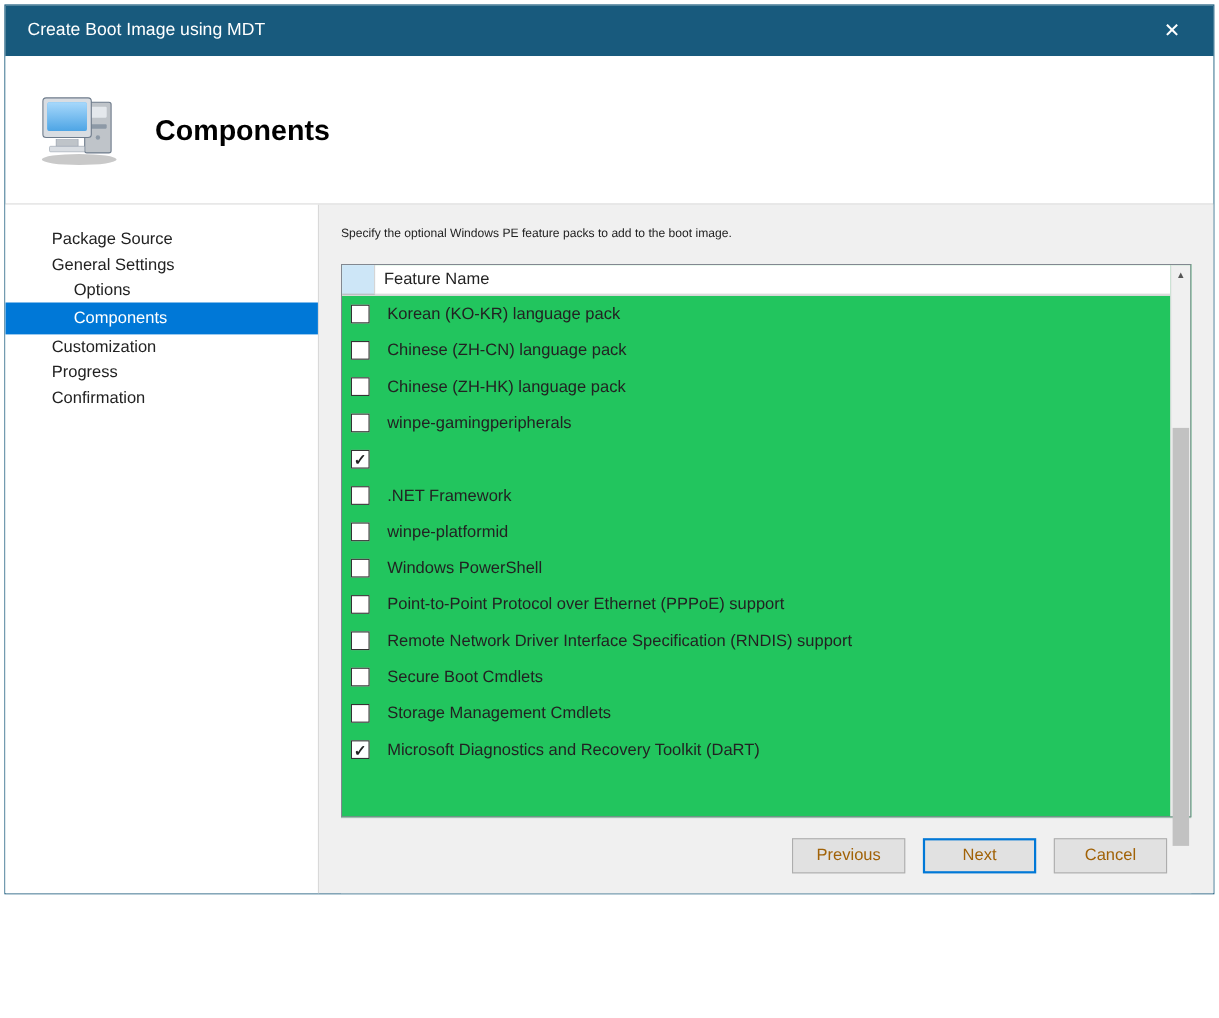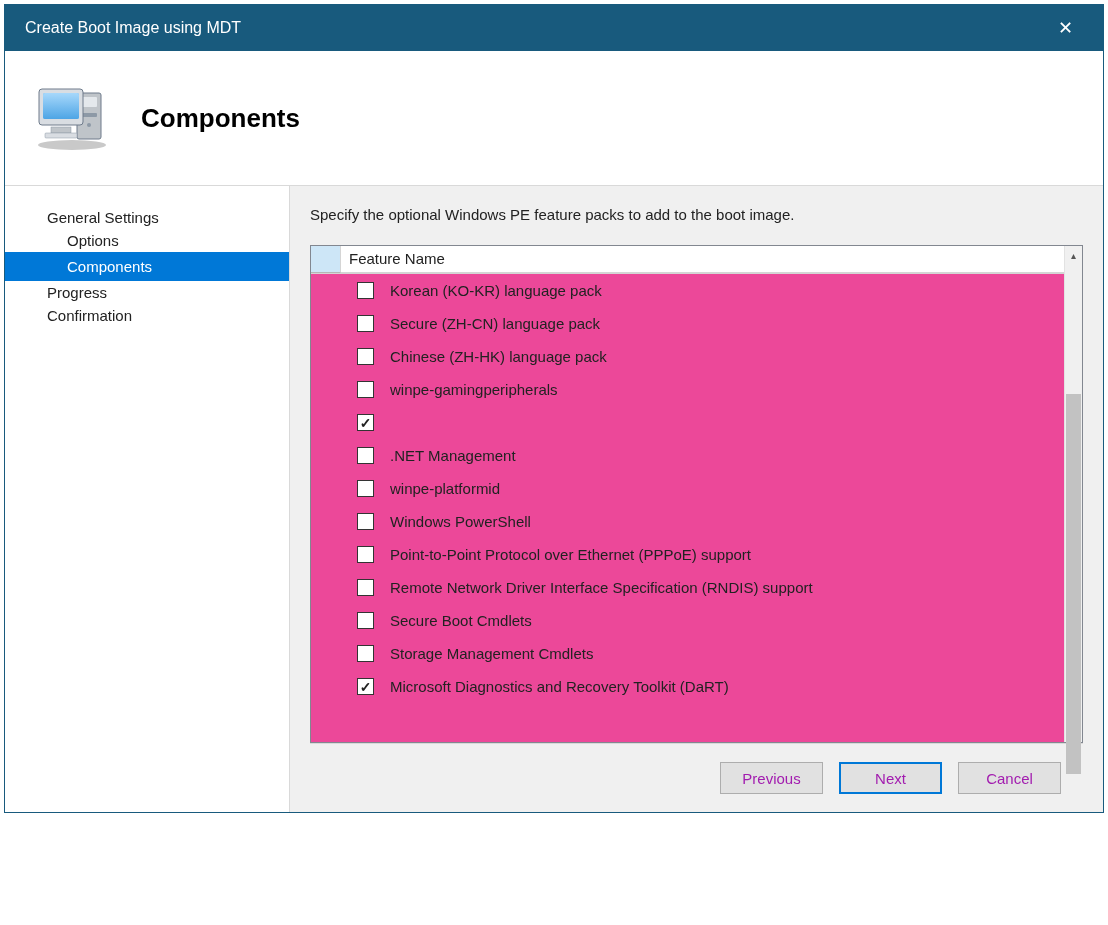--- a/index.html
+++ b/index.html
@@ -81,26 +81,26 @@
     padding: 3px 0 3px 62px;
   }
   .main-panel {
     flex: 1;
     display: flex;
     flex-direction: column;
     background: #f0f0f0;
     padding: 20px 20px 0 20px;
   }
   .instruction {
-    font-size: 15px;
+    font-size: 11px;
     color: #222;
     margin-bottom: 22px;
   }
   .list-frame {
-    background: #ec4899;
+    background: #22c55e;
     border: 1px solid #828790;
     position: relative;
     height: 545px;
     display: flex;
   }
   .list-inner {
     flex: 1;
     overflow: hidden;
   }
   .col-header-row {
@@ -121,21 +121,20 @@
     padding: 4px 8px;
     font-size: 15px;
     color: #222;
     border-bottom: 1px solid #d5d5d5;
   }
   .feature-row {
     display: flex;
     align-items: center;
     height: 33px;
     padding: 0 8px;
-    margin-left: 38px;
   }
   .chk {
     width: 17px;
     height: 17px;
     border: 1px solid #333;
     background: #fff;
     display: flex;
     align-items: center;
     justify-content: center;
     margin-right: 16px;
@@ -184,21 +183,21 @@
     justify-content: flex-end;
     padding-right: 22px;
     gap: 16px;
   }
   .btn {
     width: 103px;
     height: 32px;
     background: #e1e1e1;
     border: 1px solid #adadad;
     font-size: 15px;
-    color: #a21caf;
+    color: #a16207;
     display: flex;
     align-items: center;
     justify-content: center;
     cursor: default;
   }
   .btn.primary {
     border: 2px solid #0078d7;
     background: #e1e1e1;
   }
 </style>
@@ -233,61 +232,63 @@
         <rect x="18" y="44" width="20" height="6" fill="#bfc4c9" stroke="#8d99a6" stroke-width="0.5"></rect>
         <rect x="12" y="50" width="32" height="5" rx="1" fill="#d9dde2" stroke="#8d99a6" stroke-width="0.5"></rect>
       </svg>
     </div>
     <h1 class="header-title">Components</h1>
   </div>
 
   <div class="content-area">
 
     <div class="sidebar" id="sidebar">
+        <div class="nav-item">Package Source</div>
         <div class="nav-item">General Settings</div>
         <div class="nav-item level-1">Options</div>
         <div class="nav-item selected" style="padding-left: 0px;">
           <span>Components</span>
         </div>
+        <div class="nav-item">Customization</div>
         <div class="nav-item">Progress</div>
         <div class="nav-item">Confirmation</div>
       </div>
 
     <div class="main-panel">
       <div class="instruction">Specify the optional Windows PE feature packs to add to the boot image.</div>
 
       <div class="list-frame">
         <div class="list-inner">
           <div class="col-header-row">
             <div class="col-chk-head"></div>
             <div class="col-name-head">Feature Name</div>
           </div>
           <div id="feature-rows">
               <div class="feature-row">
                 <div class="chk"></div>
                 <span class="feat-label">Korean (KO-KR) language pack</span>
               </div>
               <div class="feature-row">
                 <div class="chk"></div>
-                <span class="feat-label">Secure (ZH-CN) language pack</span>
+                <span class="feat-label">Chinese (ZH-CN) language pack</span>
               </div>
               <div class="feature-row">
                 <div class="chk"></div>
                 <span class="feat-label">Chinese (ZH-HK) language pack</span>
               </div>
               <div class="feature-row">
                 <div class="chk"></div>
                 <span class="feat-label">winpe-gamingperipherals</span>
               </div>
               <div class="feature-row">
                 <div class="chk checked"></div>
               </div>
               <div class="feature-row">
                 <div class="chk"></div>
-                <span class="feat-label">.NET Management</span>
+                <span class="feat-label">.NET Framework</span>
               </div>
               <div class="feature-row">
                 <div class="chk"></div>
                 <span class="feat-label">winpe-platformid</span>
               </div>
               <div class="feature-row">
                 <div class="chk"></div>
                 <span class="feat-label">Windows PowerShell</span>
               </div>
               <div class="feature-row">

